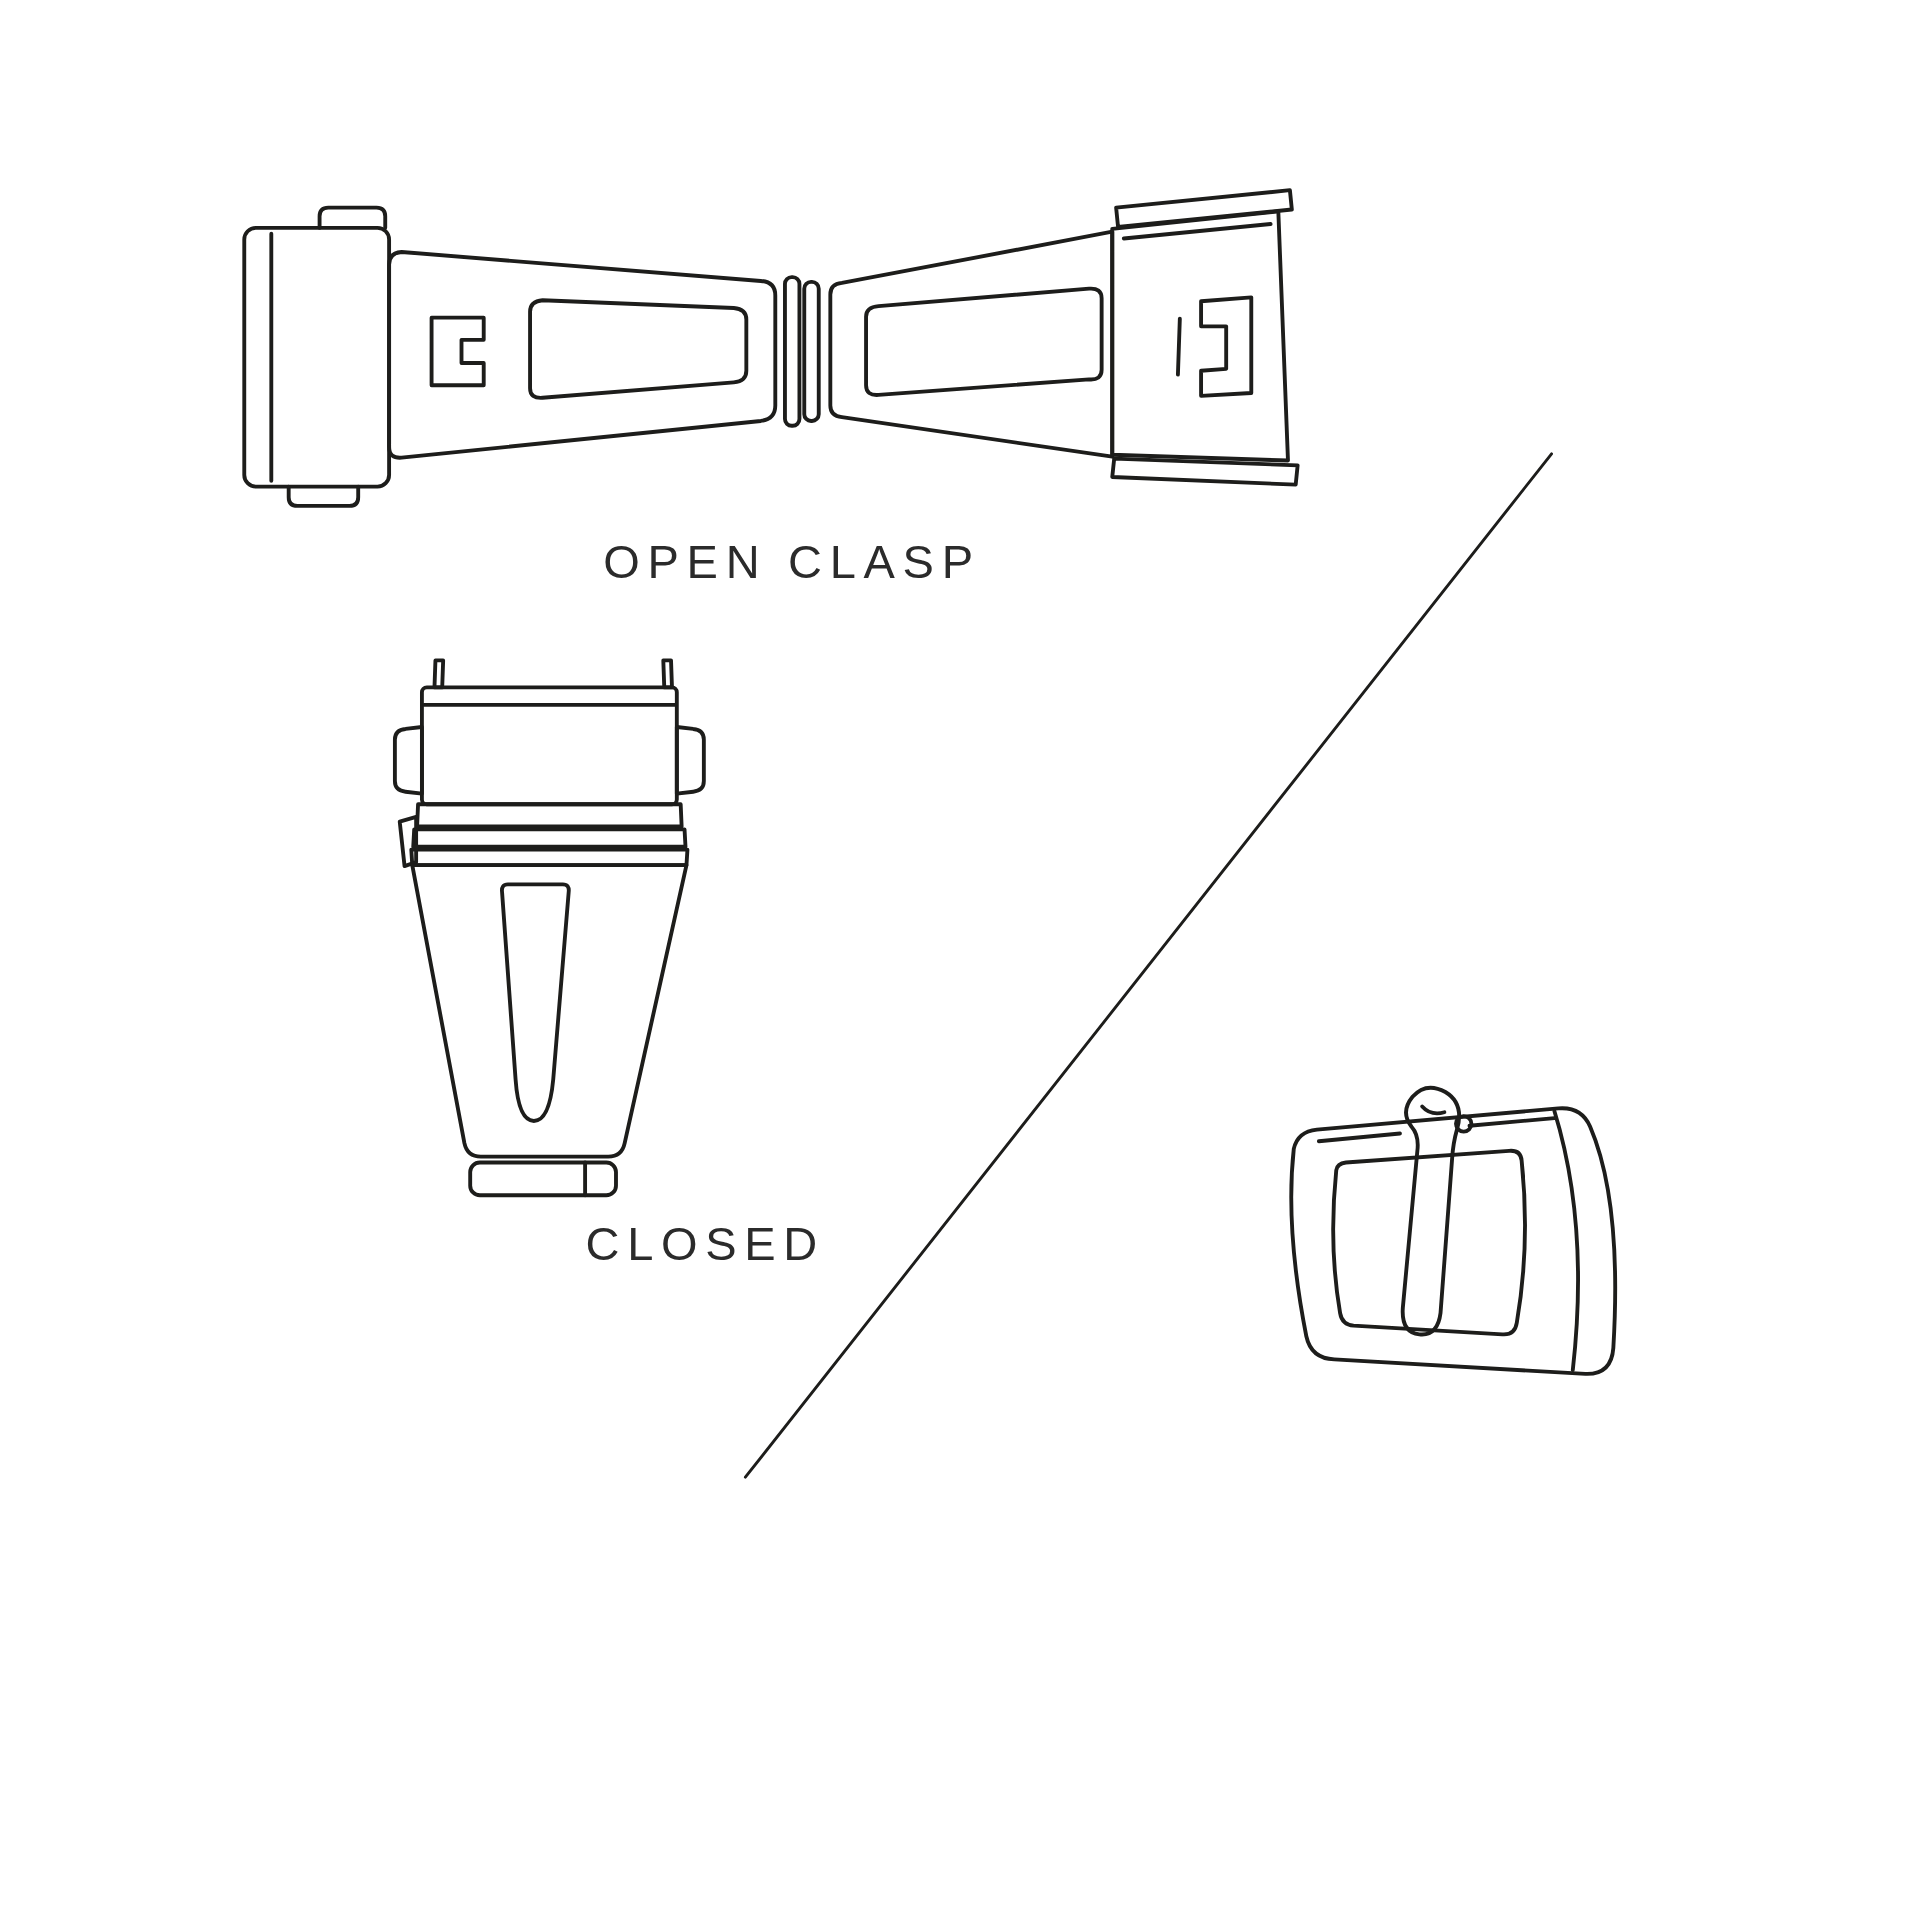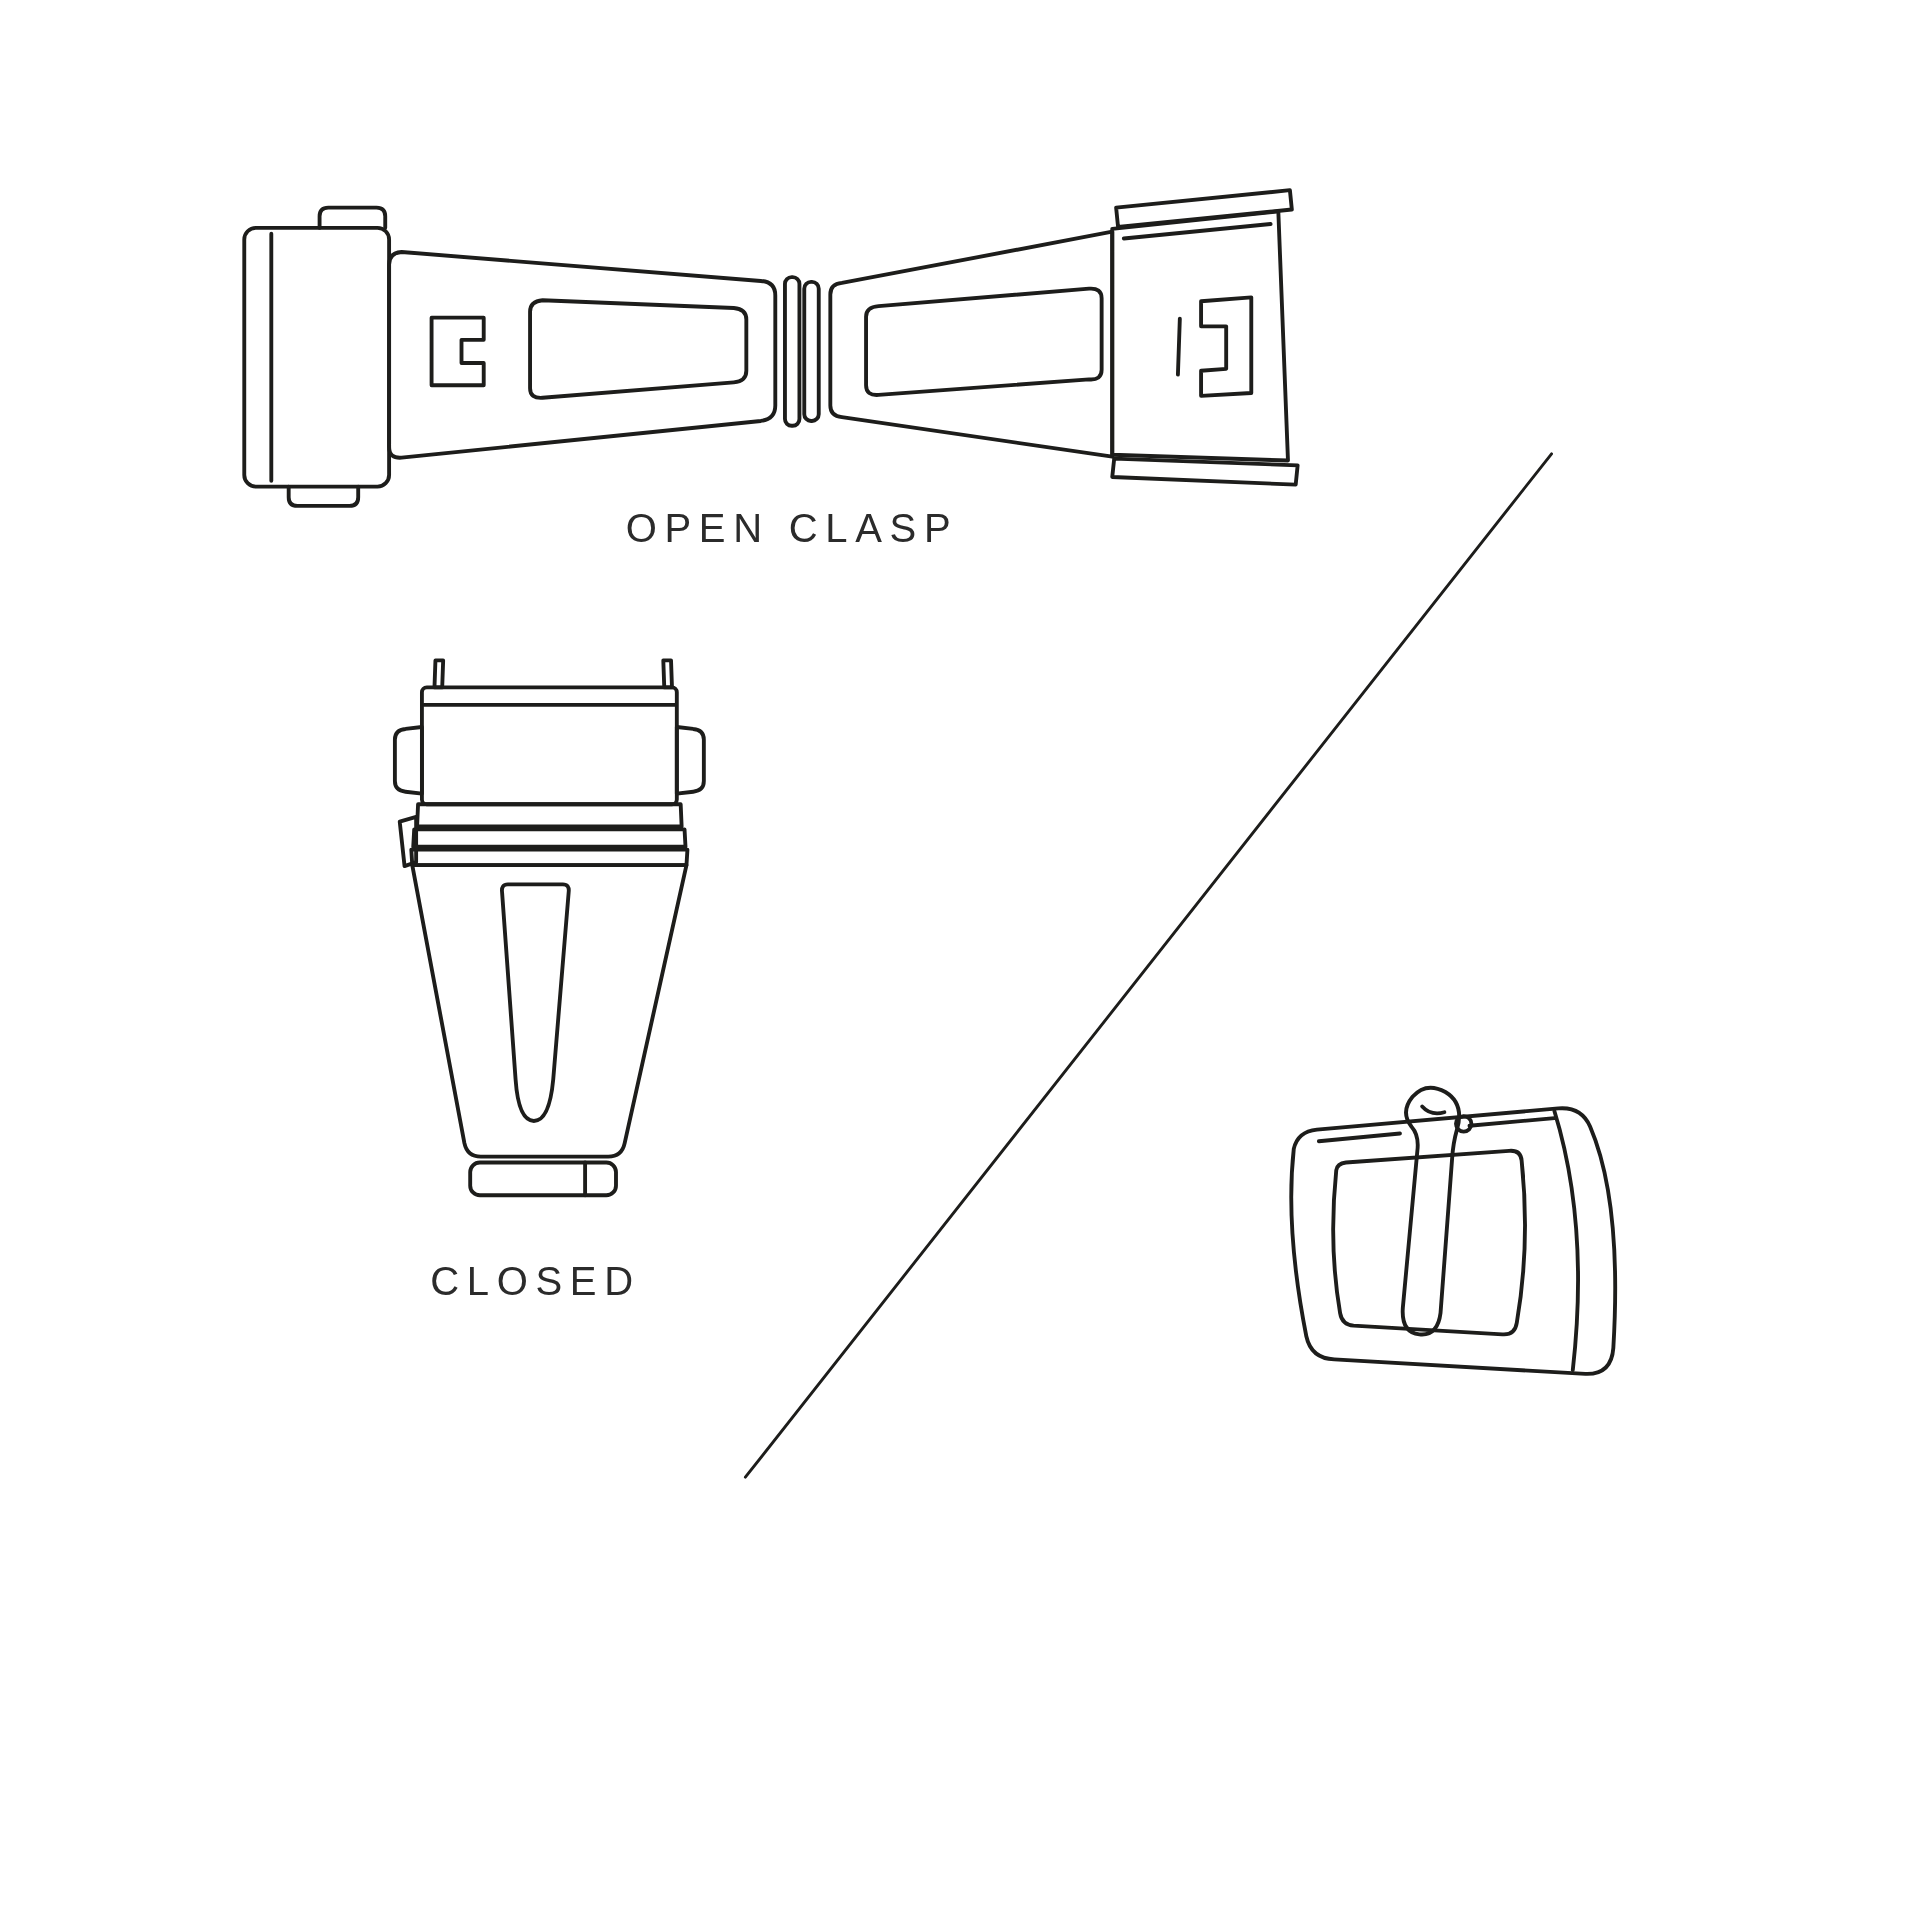--- a/index.html
+++ b/index.html
@@ -21,24 +21,25 @@
     fill:none;
     stroke:var(--ink);
     stroke-width:4;
     stroke-linejoin:round;
     stroke-linecap:round;
   }
   .thin path{stroke-width:3;}
   .caption{
     position:absolute;
     color:var(--text);
-    font-size:40px;
+    font-size:47px;
     letter-spacing:7.7px;
     text-align:center;
     white-space:nowrap;
+    margin-top:28px;
   }
   .title{
     position:absolute;
     color:var(--text);
     font-size:85px;
     letter-spacing:19.3px;
     text-align:center;
     white-space:nowrap;
   }
 </style>
@@ -113,17 +114,17 @@
       <path d="M1522,1166 L1610,1158"></path>
       <circle cx="1516" cy="1164" r="8"></circle>
 
       <path d="M1509,1170 Q1517,1143 1497,1131 Q1477,1120 1463,1136 Q1450,1152 1462,1167 Q1470,1176 1468,1192 L1453,1354 Q1451,1380 1470,1382 Q1489,1384 1492,1360 L1504,1200 Q1505,1184 1509,1170 Z"></path>
       <path d="M1473,1146 Q1482,1156 1496,1152"></path>
     </g>
   </svg>
 
   <div class="caption" style="left:406px;top:506px;width:772px;">OPEN CLASP</div>
 
-  <div class="caption" style="left:246px;top:1259px;width:579px;">CLOSED</div>
+  <div class="caption" style="left:246px;top:1188px;width:579px;text-align:right;">CLOSED</div>
 
 
 </div>
 
 
 </body></html>

